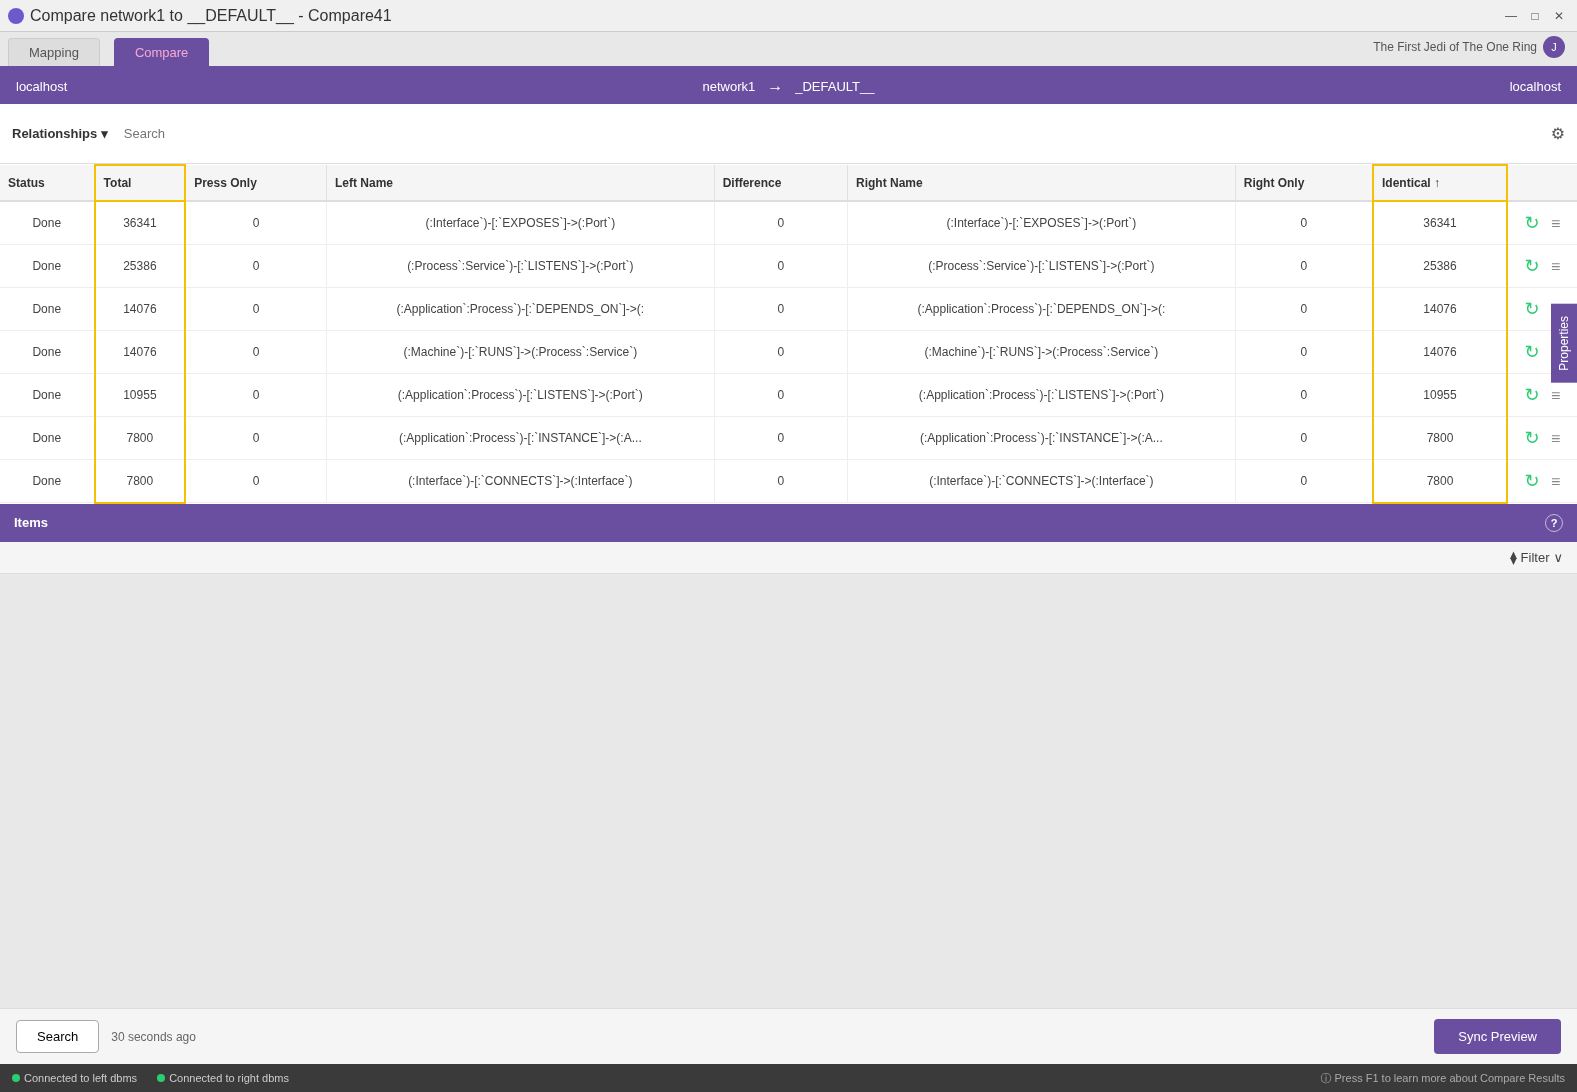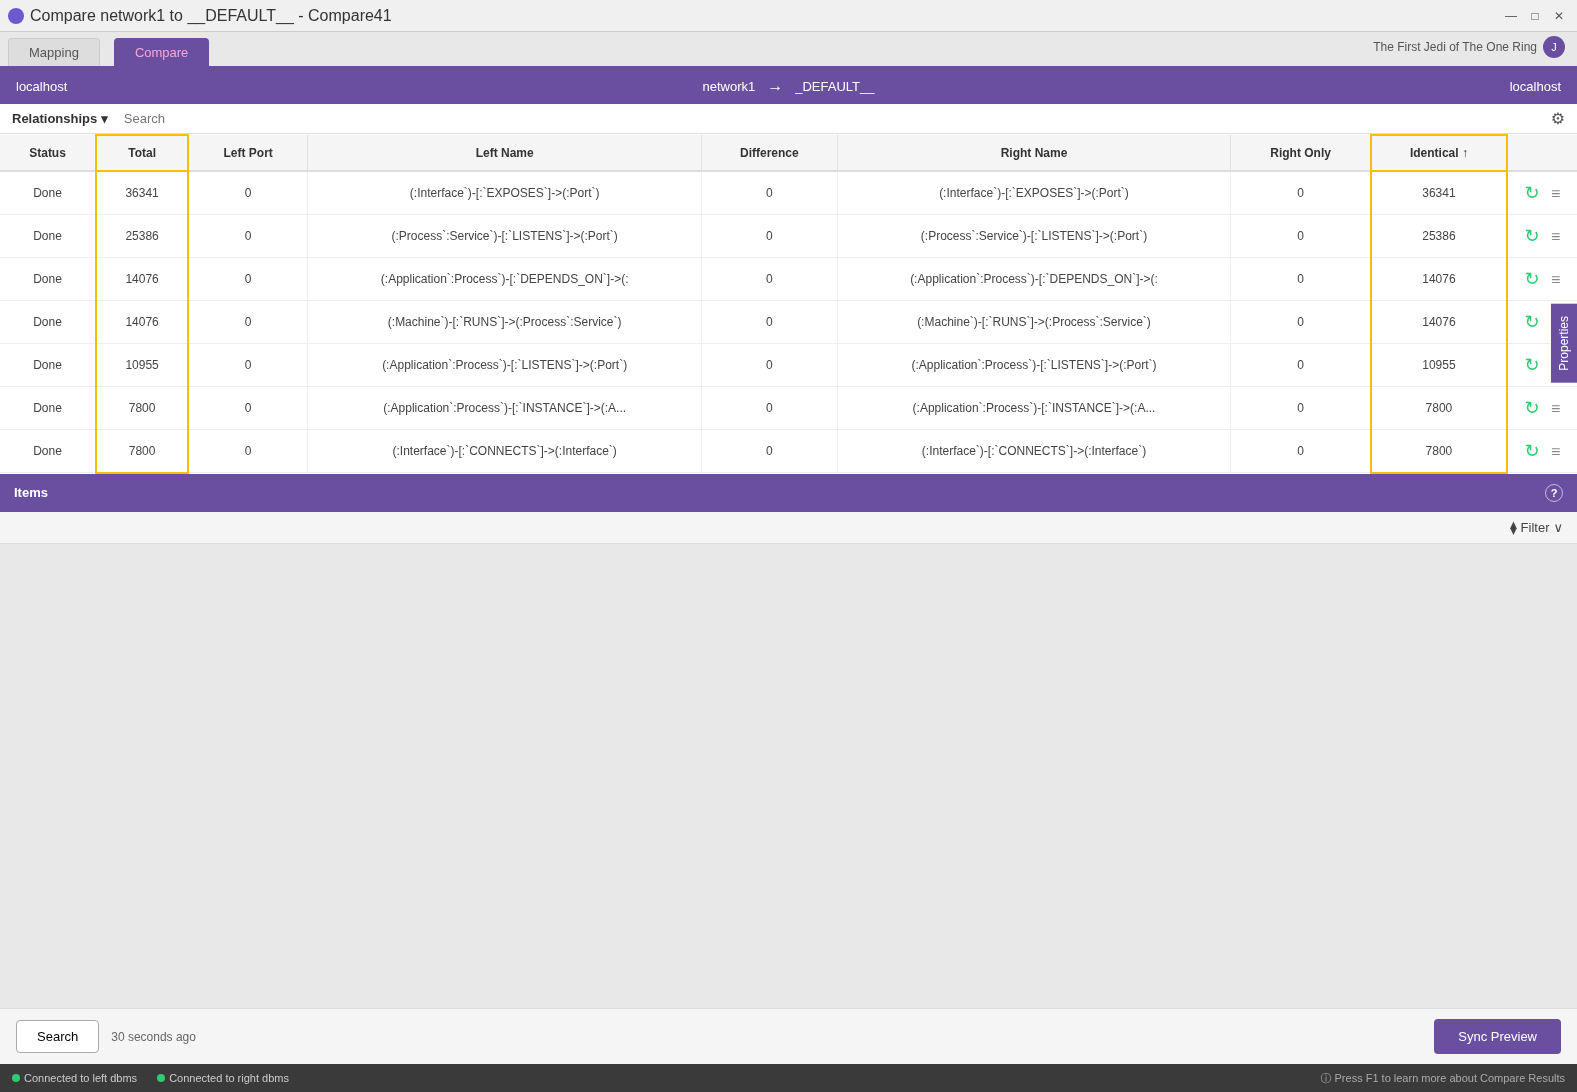--- a/index.html
+++ b/index.html
@@ -84,21 +84,21 @@
       flex-shrink: 0;
     }
     .connection-bar .left-host { margin-right: auto; }
     .connection-bar .right-host { margin-left: auto; }
     .connection-bar .arrow { margin: 0 12px; font-size: 16px; }
     .connection-bar .center { display: flex; align-items: center; }
 
     
     .filter-bar {
       background: #fff;
-      height: 30px;
+      height: 60px;
       display: flex;
       align-items: center;
       padding: 0 12px;
       border-bottom: 1px solid #ddd;
       flex-shrink: 0;
     }
     .filter-bar .relationships-btn {
       display: flex; align-items: center; gap: 4px;
       font-weight: 600; font-size: 13px; color: #333;
       cursor: pointer; margin-right: 16px;
@@ -127,21 +127,21 @@
       width: 100%;
       border-collapse: collapse;
       font-size: 12px;
     }
     thead tr {
       background: #f5f5f5;
       border-bottom: 2px solid #ddd;
     }
     thead th {
       padding: 10px 8px;
-      text-align: center;
+      text-align: left;
       font-weight: 600;
       color: #333;
       border-right: 1px solid #e0e0e0;
       white-space: nowrap;
     }
     thead th:last-child { border-right: none; }
     tbody tr {
       border-bottom: 1px solid #eee;
     }
     tbody td {
@@ -315,21 +315,21 @@
     <input class="search-box" type="text" placeholder="Search" style="">
     <span class="gear-icon">⚙</span>
   </div>
 
   <div class="table-container">
     <table>
       <thead>
         <tr>
           <th>Status</th>
           <th style="border: 2px solid #f5c000;">Total</th>
-          <th>Left Port</th>
+          <th>Press Only</th>
           <th>Left Name</th>
           <th>Difference</th>
           <th>Right Name</th>
           <th>Right Only</th>
           <th style="border: 2px solid #f5c000;">Identical ↑</th>
           <th style="width:70px;"></th>
         </tr>
       </thead>
       <tbody id="table-body">
 

